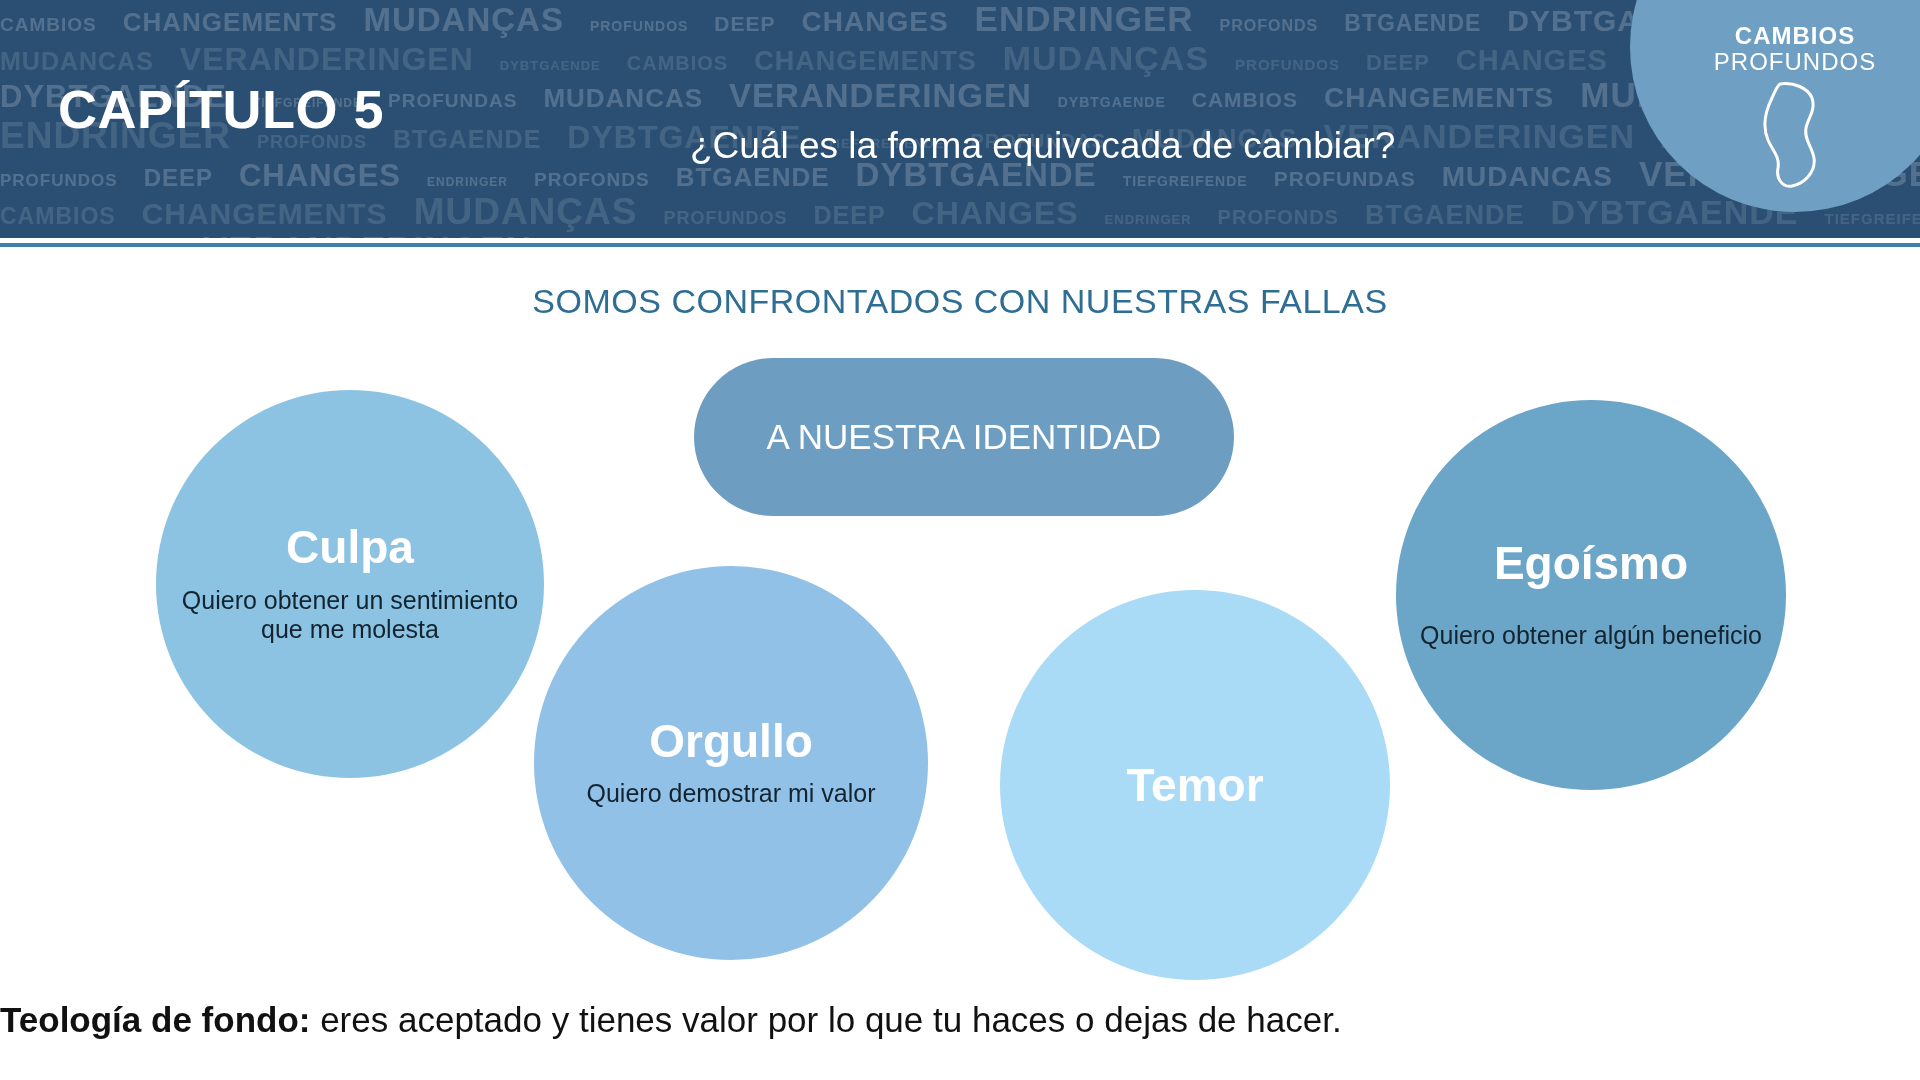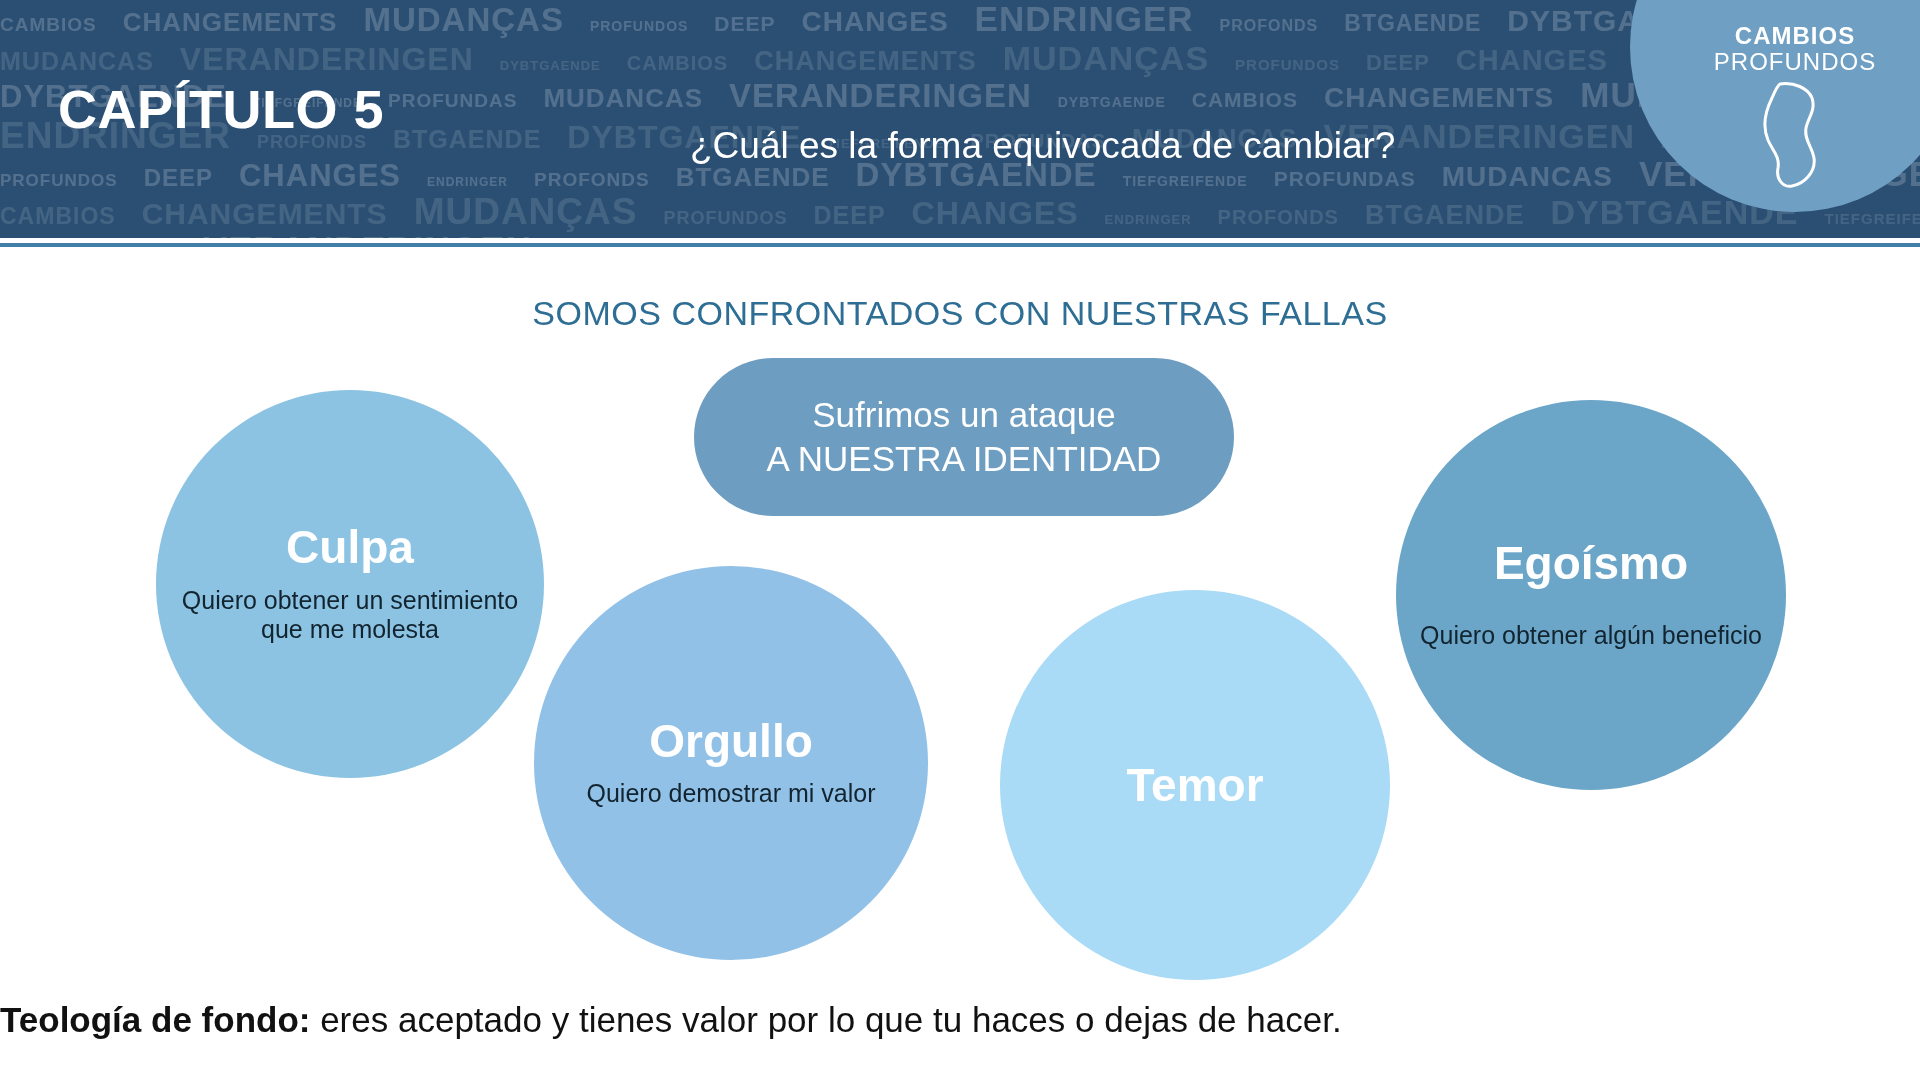--- a/index.html
+++ b/index.html
@@ -114,21 +114,20 @@
   
   .section-title {
     position: absolute;
     left: 0;
     top: 282px;
     width: 1920px;
     text-align: center;
     font-size: 34px;
     color: #2e6e94;
     letter-spacing: 0.5px;
-    margin-top: 12px;
   }
 
   .circle {
     position: absolute;
     border-radius: 50%;
     display: flex;
     flex-direction: column;
     align-items: center;
     justify-content: center;
     text-align: center;
@@ -257,19 +256,18 @@
 <div class="circle" id="circle-temor">
   <div class="c-title">Temor</div>
 </div>
 
 <div class="circle" id="circle-egoismo">
   <div class="c-title">Egoísmo</div>
   <div class="c-desc">Quiero obtener algún beneficio</div>
 </div>
 
 <div class="pill">
-  <div class="p-line1">Sufrimos un ataque</div>
   <div class="p-line2">A NUESTRA IDENTIDAD</div>
 </div>
 
 <div class="footer">
   <b>Teología de fondo:</b><span> eres aceptado y tienes valor por lo que tu haces o dejas de hacer.</span>
 </div>
 
 </body></html>

